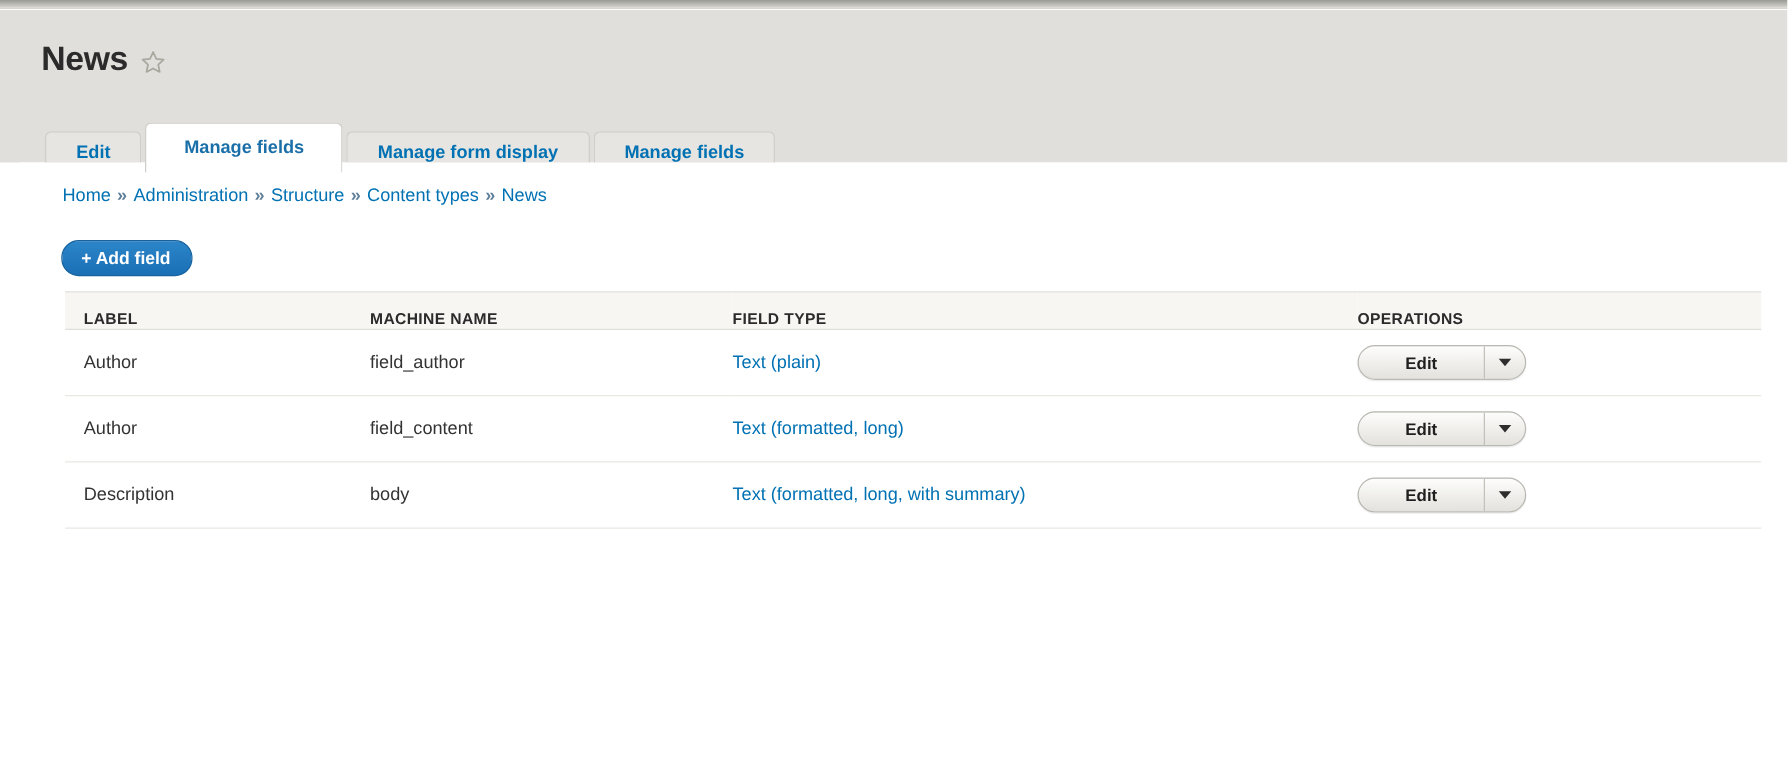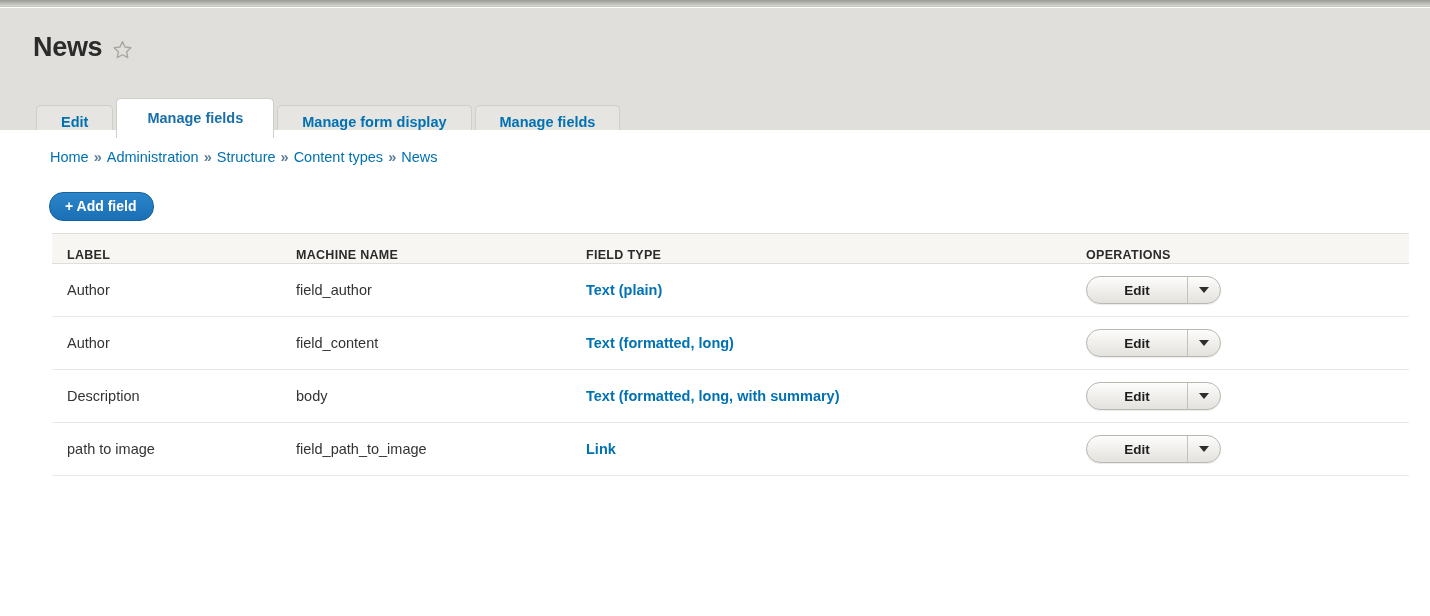--- a/index.html
+++ b/index.html
@@ -178,21 +178,21 @@
   }
   .fields-table td {
     padding: 0;
     height: 52px;
     vertical-align: middle;
     font-size: 14.5px;
     color: #333333;
   }
   .col-label      { width: 229px; padding-left: 15px !important; }
   .col-machine    { width: 290px; }
-  .col-type       { width: 500px; font-weight: bold; }
+  .col-type       { width: 500px; }
   .col-operations { width: 323px; }
 
   .fields-table th.col-label { padding-left: 15px; }
 
   .field-type-link {
     color: #0071b3;
     text-decoration: none;
     cursor: pointer;
   }
 
@@ -332,32 +332,17 @@
           <span class="dropbutton">
             <span class="db-action">Edit</span>
             <span class="db-toggle">
                 <span class="caret"></span>
               </span>
           </span>
         </td>
       </tr>
 
 
-      <tr>
-        <td class="col-label">path to image</td>
-        <td class="col-machine">field_path_to_image</td>
-        <td class="col-type">
-          <a class="field-type-link">Link</a>
-        </td>
-        <td class="col-operations">
-          <span class="dropbutton">
-            <span class="db-action">Edit</span>
-            <span class="db-toggle">
-                <span class="caret"></span>
-              </span>
-          </span>
-        </td>
-      </tr>
 
     </tbody>
   </table>
 
 </div>
 
 </body></html>

